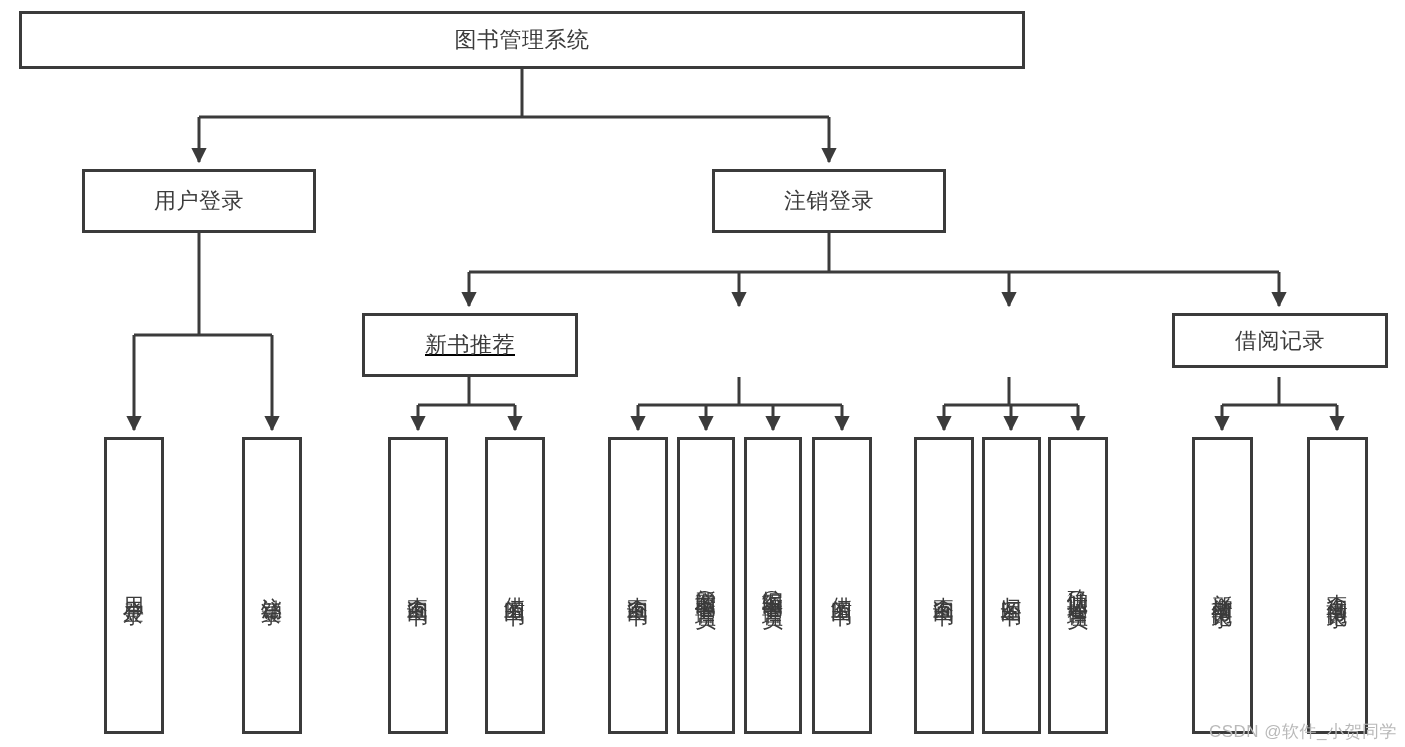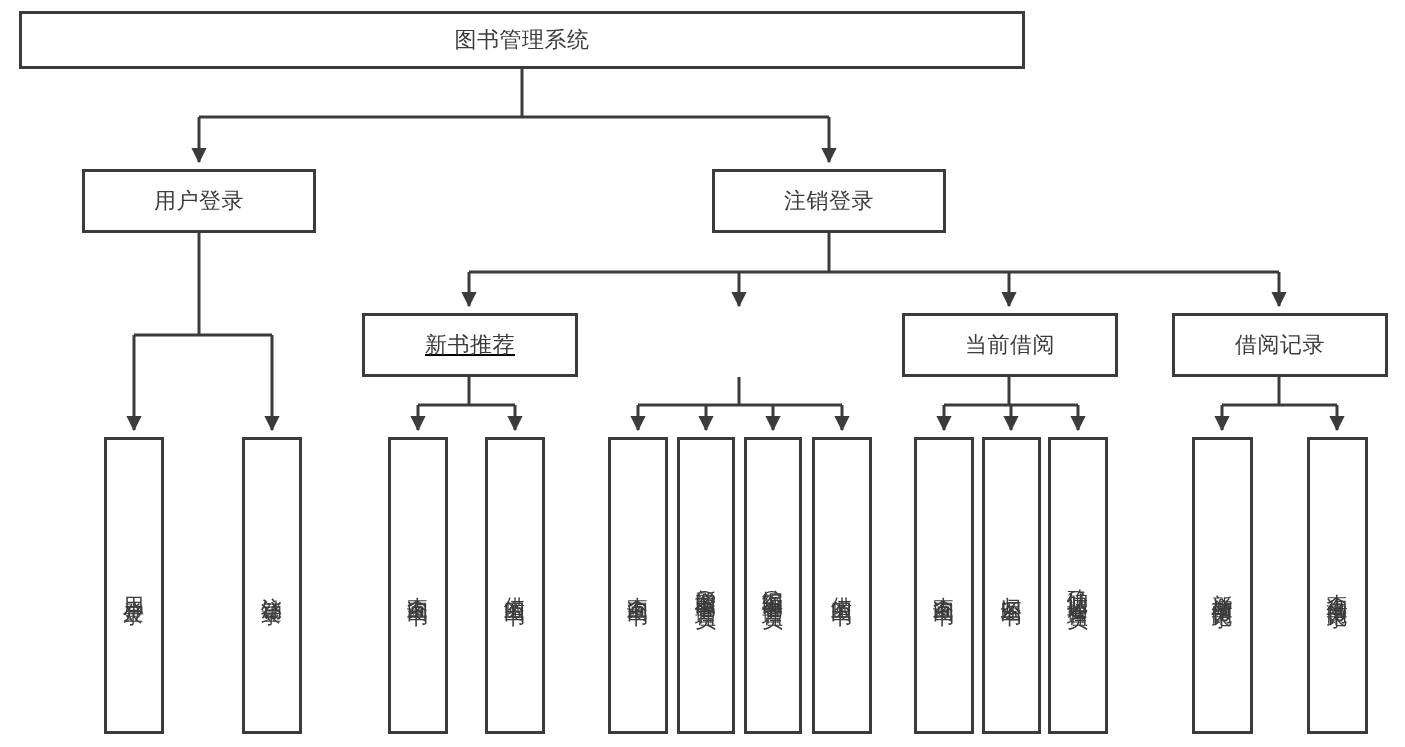--- a/index.html
+++ b/index.html
@@ -138,25 +138,22 @@
 
   <div class="node lvl1" style="left:712px; top:169px; width:234px; height:64px;">
     <span class="label">注销登录</span>
   </div>
 
   <div class="node lvl2" style="left:362px; top:313px; width:216px; height:64px;text-decoration:underline;">
     <span class="label">新书推荐</span>
   </div>
 
 
-  <div class="node lvl2" style="left:902px; top:313px; width:216px; height:64px;">
-    <span class="label">当前借阅</span>
-  </div>
-
-  <div class="node lvl2" style="left:1172px; top:313px; width:216px; height:64px;">
+
+  <div class="node lvl2" style="left:1172px; top:313px; width:216px; height:55px;">
     <span class="label">借阅记录</span>
   </div>
 
   <div class="node vertical" style="left:104px; top:437px; width:60px; height:297px;">
     <span class="label">用户登录</span>
   </div>
 
   <div class="node vertical" style="left:242px; top:437px; width:60px; height:297px;">
     <span class="label">注销登录</span>
   </div>
@@ -198,14 +195,15 @@
   </div>
 
   <div class="node vertical" style="left:1192px; top:437px; width:61px; height:297px;">
     <span class="label">新增借阅记录</span>
   </div>
 
   <div class="node vertical" style="left:1307px; top:437px; width:61px; height:297px;">
     <span class="label">查询借阅记录</span>
   </div>
 
+  <div id="watermark">CSDN @软件_小贺同学</div>
 
 </div>
 
 </body></html>

